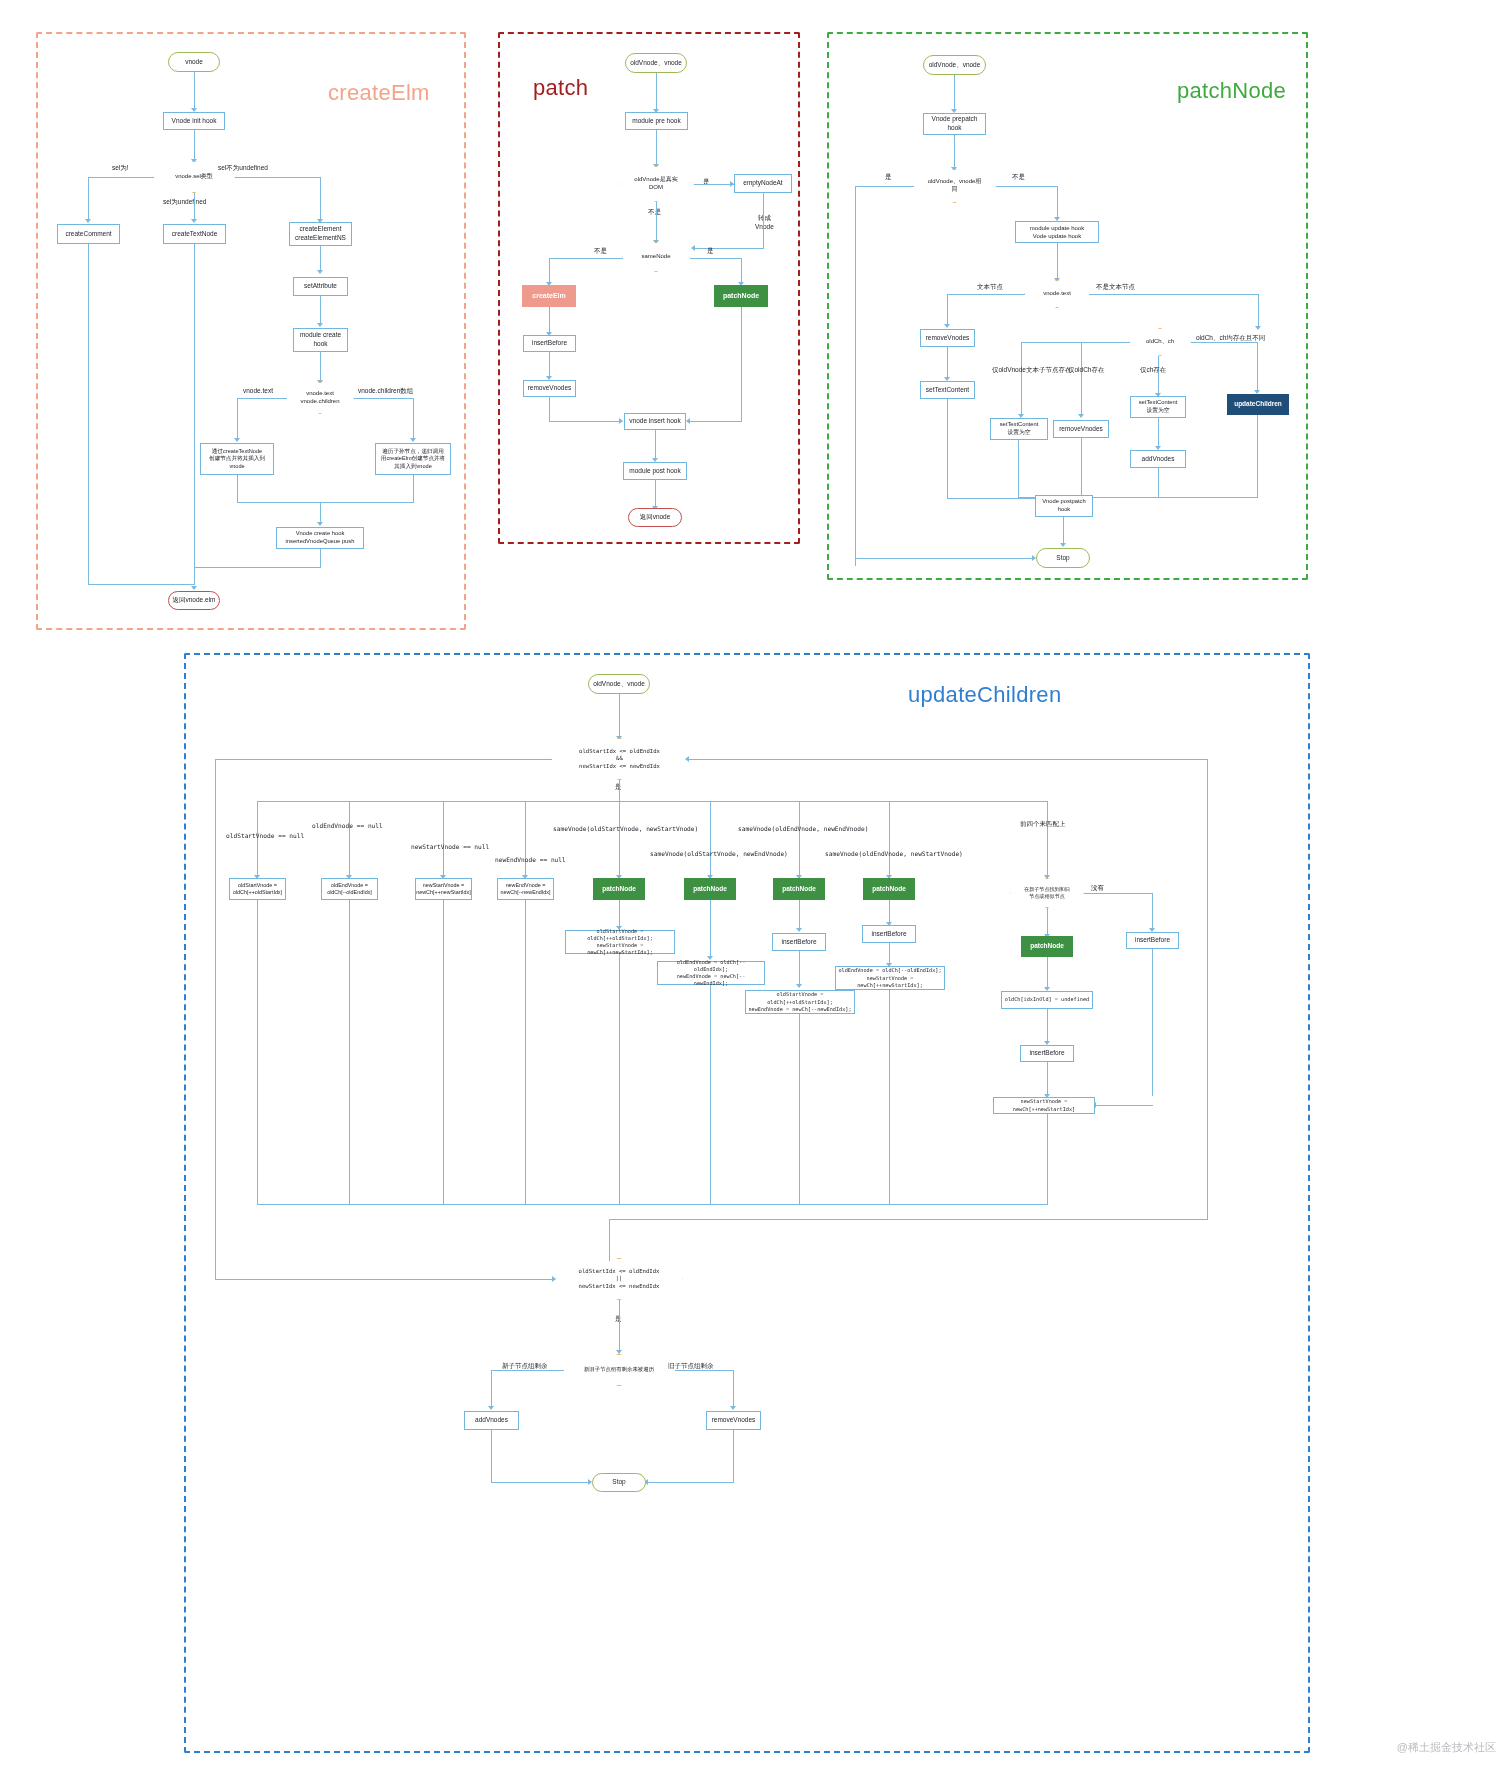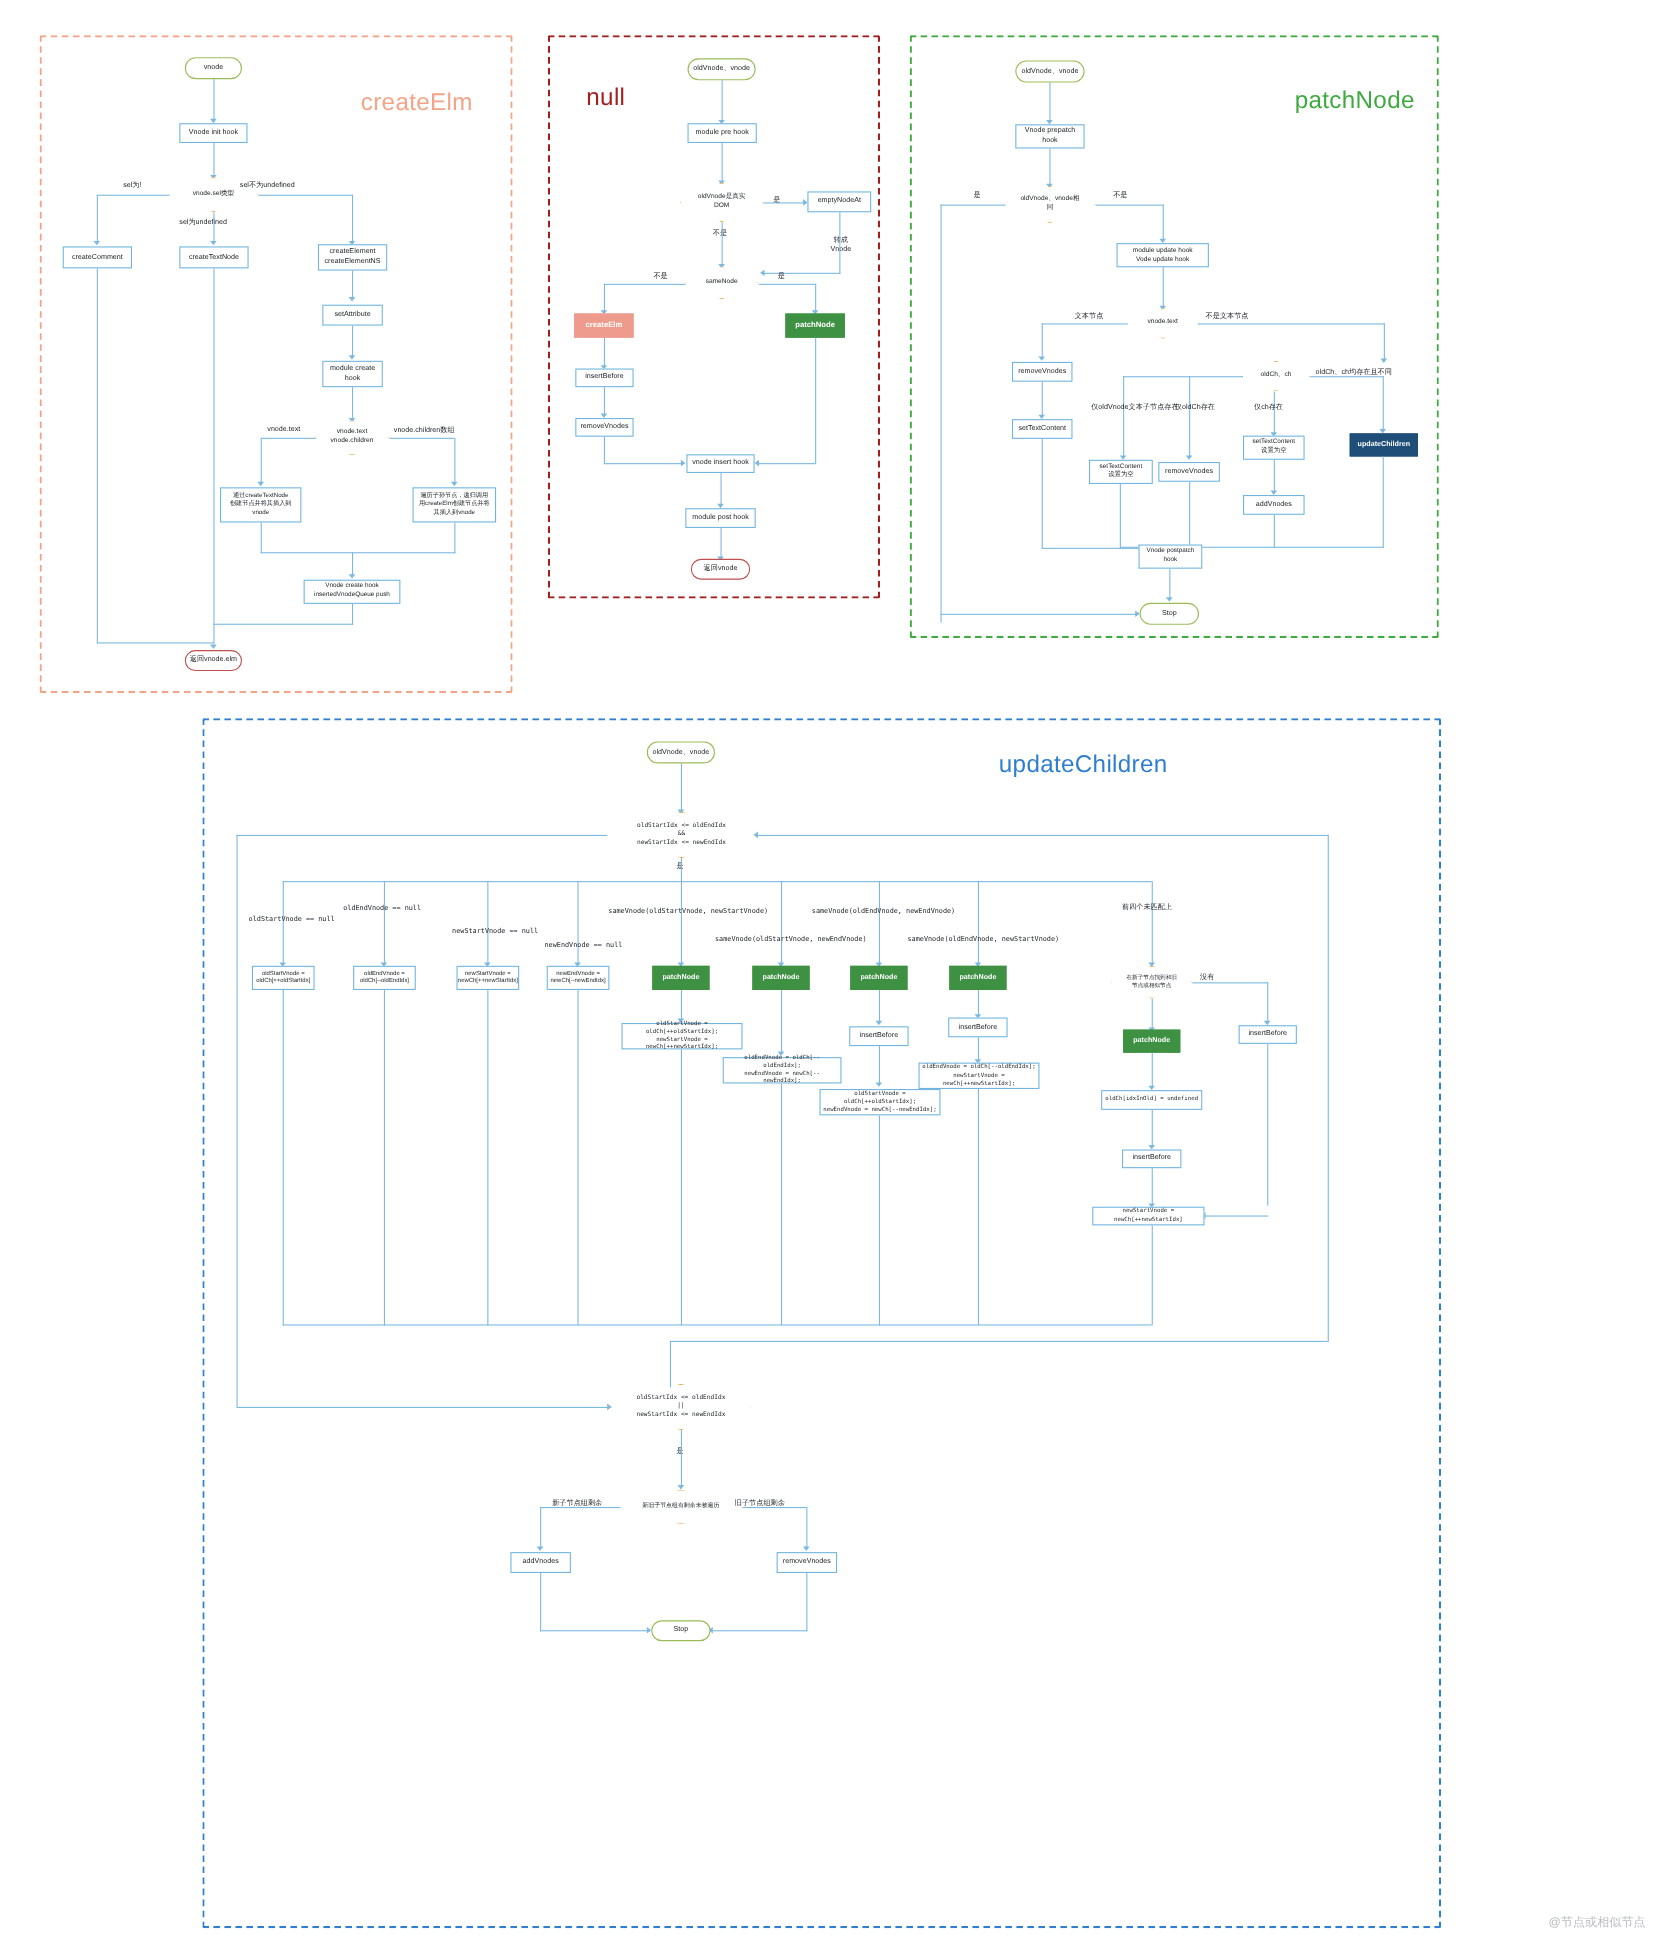--- a/index.html
+++ b/index.html
@@ -76,21 +76,21 @@
 <body>
 
 <div id="canvas">
 
   <div class="panel" style="left:36px;top:32px;width:430px;height:598px;border-color:#f3a488;"></div>
   <div class="panel" style="left:498px;top:32px;width:302px;height:512px;border-color:#a31f1f;"></div>
   <div class="panel" style="left:827px;top:32px;width:481px;height:548px;border-color:#3faa3f;"></div>
   <div class="panel" style="left:184px;top:653px;width:1126px;height:1100px;border-color:#2f7fd1;"></div>
 
   <div class="panel-title" style="left:328px;top:80px;color:#f3a488;">createElm</div>
-  <div class="panel-title" style="left:533px;top:75px;color:#a31f1f;">null</div>
+  <div class="panel-title" style="left:533px;top:75px;color:#a31f1f;">patch</div>
   <div class="panel-title" style="left:1177px;top:78px;color:#3faa3f;">patchNode</div>
   <div class="panel-title" style="left:908px;top:682px;color:#2f7fd1;">updateChildren</div>
 
   <div class="node term" style="left:168px;top:52px;width:52px;height:20px;">vnode</div>
   <div class="ln lnv" style="left:194px;top:72px;height:38px;"></div>
   <div class="arr arr-d" style="left:191px;top:108px;"></div>
 
   <div class="node proc" style="left:163px;top:112px;width:62px;height:18px;">Vnode init hook</div>
   <div class="ln lnv" style="left:194px;top:130px;height:31px;"></div>
   <div class="arr arr-d" style="left:191px;top:159px;"></div>
@@ -510,15 +510,15 @@
 
   <div class="ln lnv" style="left:491px;top:1430px;height:53px;"></div>
   <div class="ln lnv" style="left:733px;top:1430px;height:53px;"></div>
   <div class="ln lnh" style="left:491px;top:1482px;width:100px;"></div>
   <div class="arr arr-r" style="left:588px;top:1479px;"></div>
   <div class="ln lnh" style="left:647px;top:1482px;width:87px;"></div>
   <div class="arr arr-l" style="left:644px;top:1479px;"></div>
 
   <div class="node term" style="left:592px;top:1473px;width:54px;height:19px;border-radius:10px;">Stop</div>
 
-  <div class="watermark">@节点或相似节点</div>
+  <div class="watermark">@稀土掘金技术社区</div>
 
 </div>
 
 </body></html>

